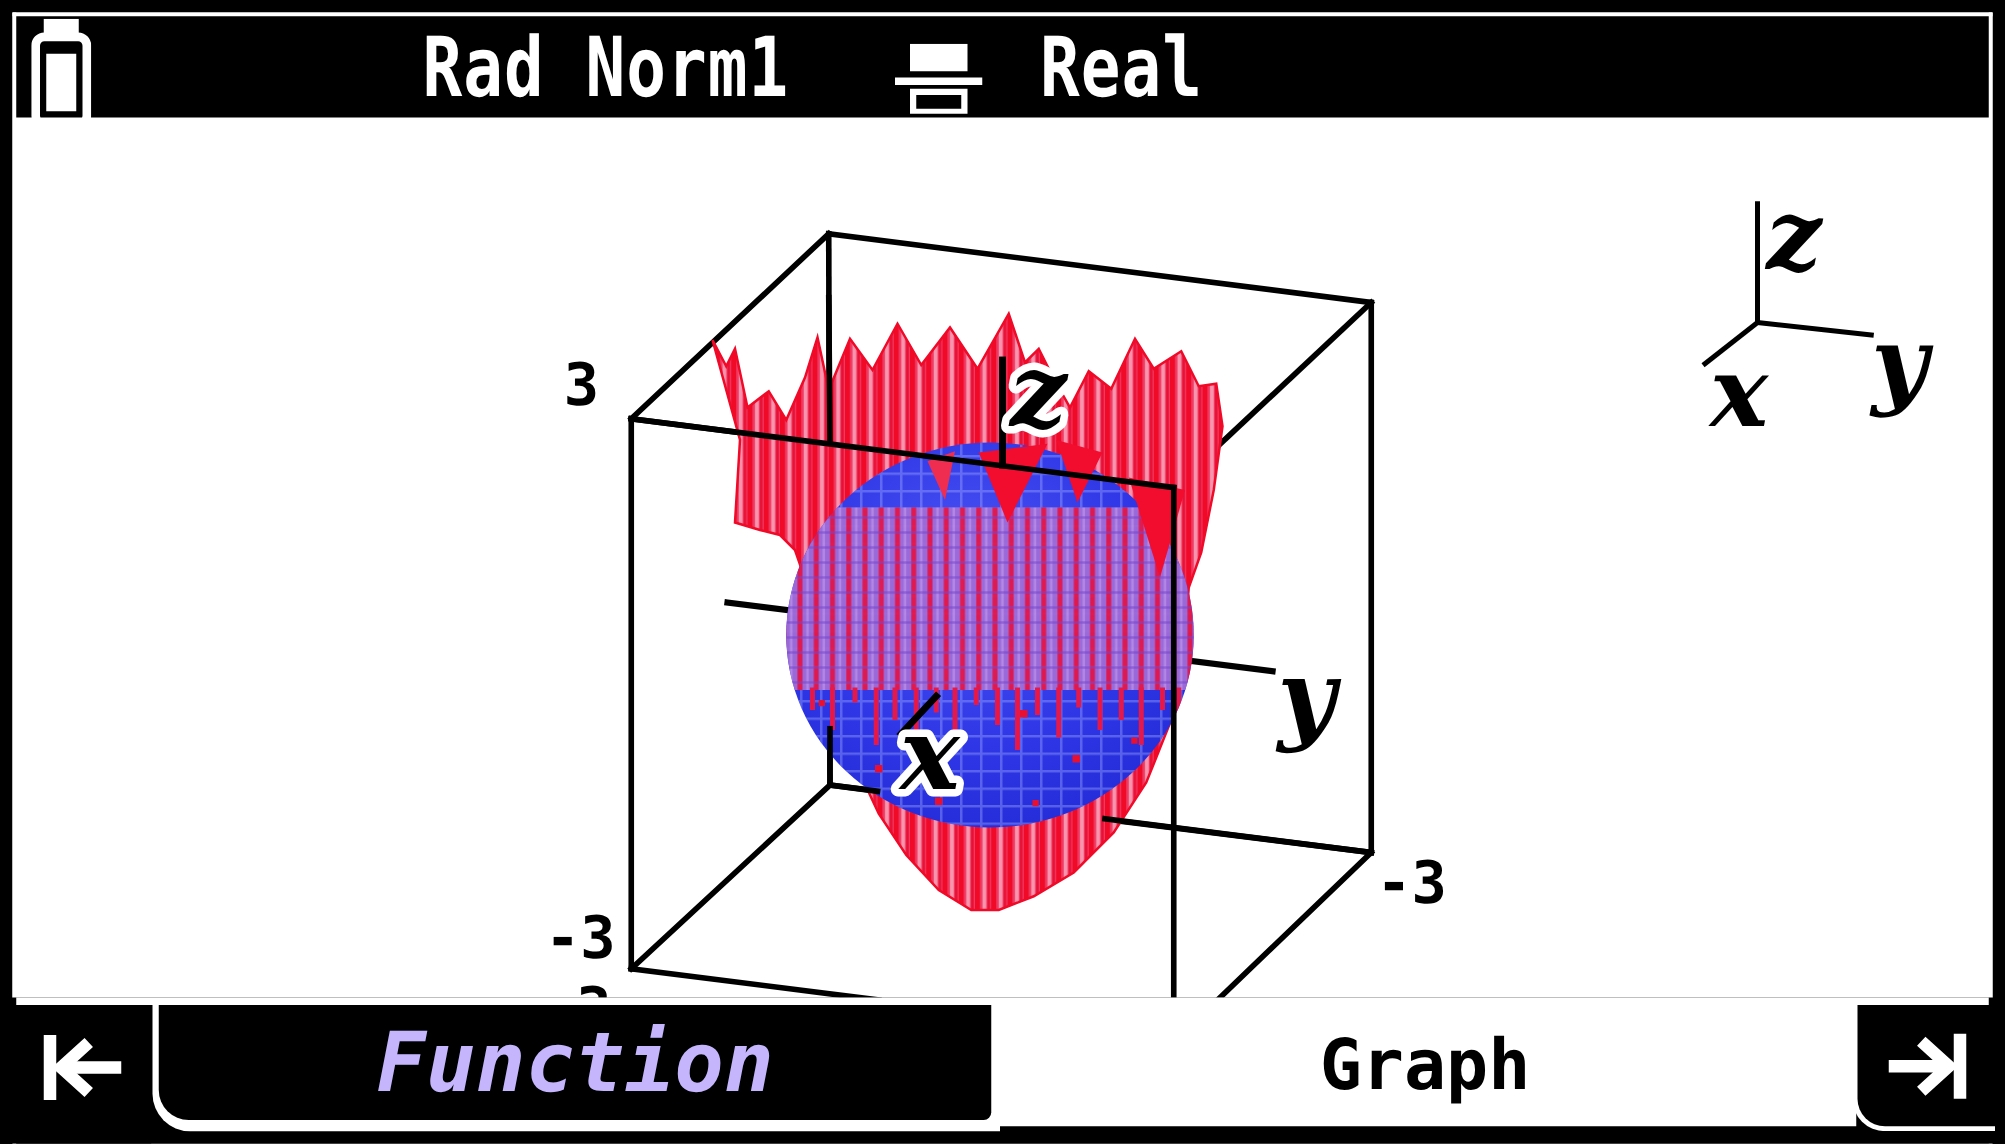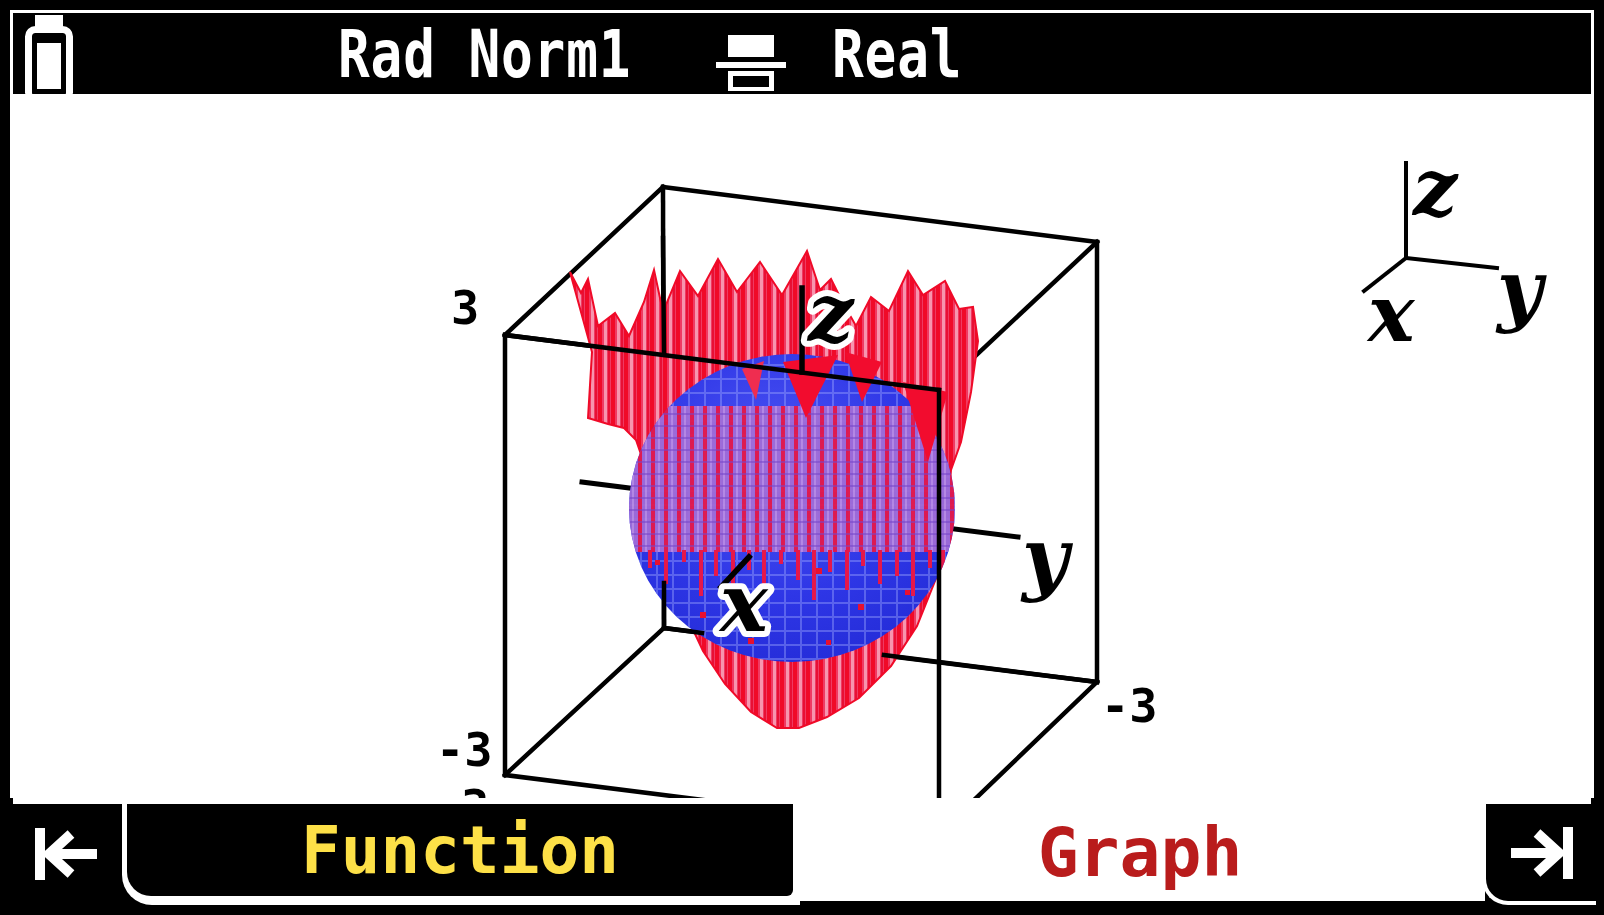--- a/index.html
+++ b/index.html
@@ -20,22 +20,22 @@
   
   #bottombar{position:absolute;left:0;top:798px;width:1604px;height:117px;background:#000;z-index:6;}
   #bb-topstrip{position:absolute;left:13px;top:0;width:1578px;height:6px;background:#fff;}
   #tab-underlay{position:absolute;left:122px;top:6px;width:678px;height:101px;background:#fff;
                 border-bottom-left-radius:30px;}
   #graph-panel{position:absolute;left:795px;top:6px;width:690px;height:97px;background:#fff;
                display:flex;align-items:center;justify-content:center;}
   #tab-function{position:absolute;left:127px;top:6px;width:666px;height:92px;background:#000;
                 border-bottom-left-radius:24px;border-bottom-right-radius:6px;
                 display:flex;align-items:center;justify-content:center;}
-  #tab-function span{color:#fde047;font-weight:bold;font-size:66px;}
-  #graph-panel span{color:#b91c1c;font-weight:bold;font-size:68px;}
+  #tab-function span{color:#c4b5fd;font-weight:bold;font-size:66px;font-style:italic;}
+  #graph-panel span{color:#000000;font-weight:bold;font-size:56px;}
   #btn-left{position:absolute;left:13px;top:6px;width:108px;height:111px;background:#000;
             display:flex;align-items:flex-start;justify-content:center;}
   #btn-right{position:absolute;left:1482px;top:6px;width:110px;height:97px;background:#000;
              border-bottom-left-radius:26px;border-left:4px solid #fff;border-bottom:4px solid #fff;
              display:flex;align-items:center;justify-content:center;}
   .btn-glyph{margin-top:18px;}
   #btn-right .btn-glyph{margin-top:0;}
 </style>
 </head>
 <body>

